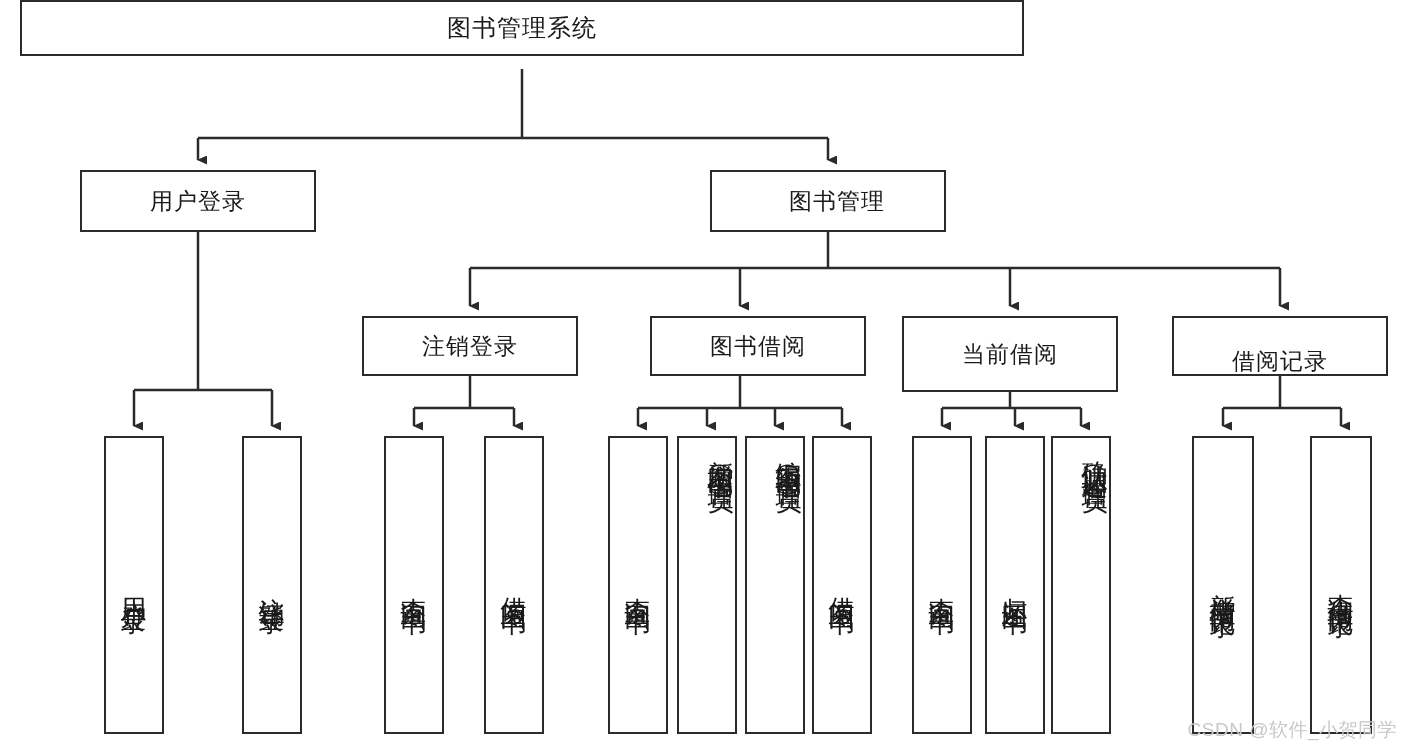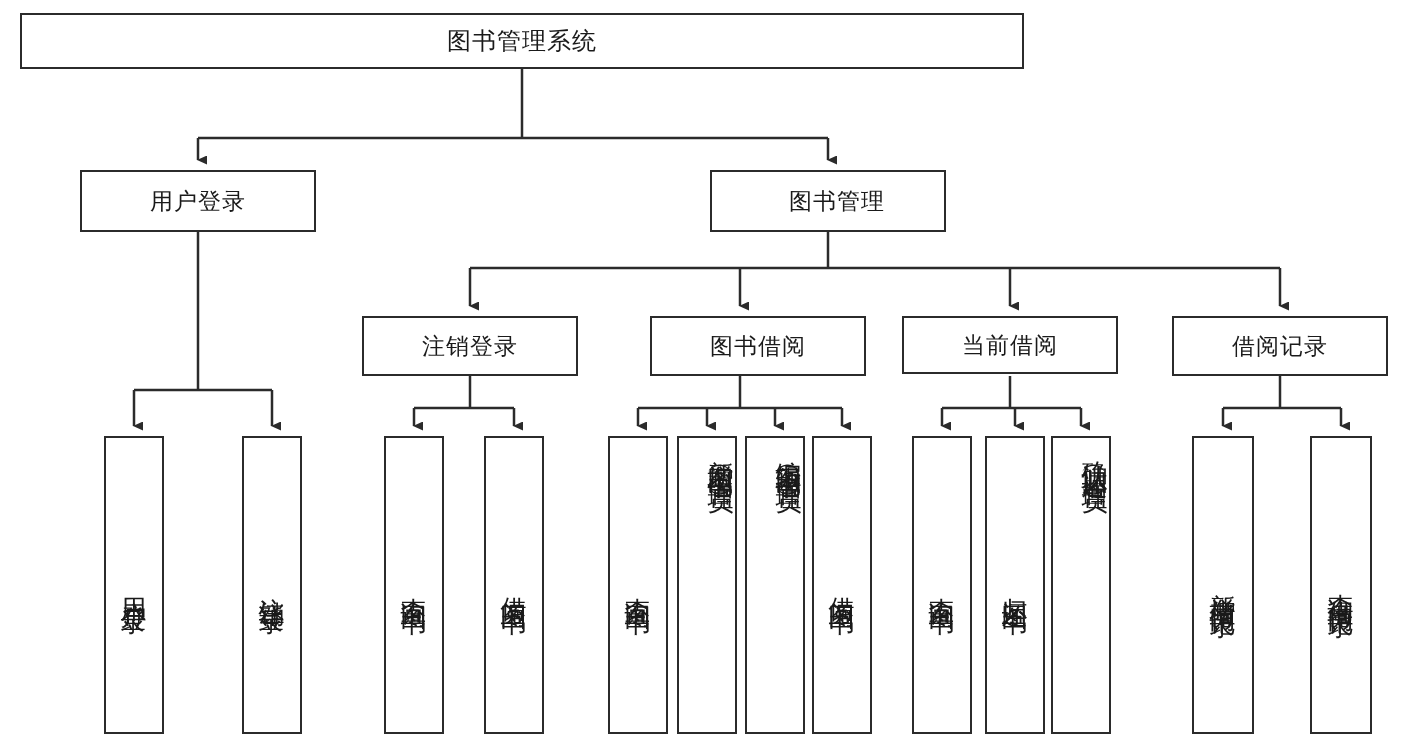--- a/index.html
+++ b/index.html
@@ -111,39 +111,39 @@
         <line x1="1015" y1="408" x2="1015" y2="426" stroke="#2b2b2b" stroke-width="2.5" marker-end="url(#arrowhead)"></line>
         <line x1="1081" y1="408" x2="1081" y2="426" stroke="#2b2b2b" stroke-width="2.5" marker-end="url(#arrowhead)"></line>
         <line x1="1280" y1="376" x2="1280" y2="408" stroke="#2b2b2b" stroke-width="2.5"></line>
         <line x1="1223" y1="408" x2="1341" y2="408" stroke="#2b2b2b" stroke-width="2.5"></line>
         <line x1="1223" y1="408" x2="1223" y2="426" stroke="#2b2b2b" stroke-width="2.5" marker-end="url(#arrowhead)"></line>
         <line x1="1341" y1="408" x2="1341" y2="426" stroke="#2b2b2b" stroke-width="2.5" marker-end="url(#arrowhead)"></line>
       </g>
   </svg>
 
   <div id="nodes-layer">
-      <div class="node horizontal root" style="left: 20px; top: 13px; width: 1004px; height: 56px;">
+      <div class="node horizontal root" style="left: 20px; top: 0; width: 1004px; height: 56px;">
         <span class="label">图书管理系统</span>
       </div>
       <div class="node horizontal" style="left: 80px; top: 170px; width: 236px; height: 62px;">
         <span class="label">用户登录</span>
       </div>
       <div class="node horizontal" style="left: 710px; top: 170px; width: 236px; height: 62px; padding-left: 18px;">
         <span class="label">图书管理</span>
       </div>
       <div class="node horizontal" style="left: 362px; top: 316px; width: 216px; height: 60px;">
         <span class="label">注销登录</span>
       </div>
       <div class="node horizontal" style="left: 632px; top: 316px; width: 216px; height: 60px; margin-left: 18px;">
         <span class="label">图书借阅</span>
       </div>
-      <div class="node horizontal" style="left: 902px; top: 316px; width: 216px; height: 58px;">
+      <div class="node horizontal" style="left: 902px; top: 316px; width: 216px; height: 76px;">
         <span class="label">当前借阅</span>
       </div>
-      <div class="node horizontal" style="left: 1172px; top: 316px; width: 216px; height: 60px;">
+      <div class="node horizontal" style="left: 1172px; top: 316px; width: 216px; height: 60px; align-items: flex-end;">
         <span class="label">借阅记录</span>
       </div>
       <div class="node vertical" style="left: 104px; top: 436px; width: 60px; height: 298px;">
         <span class="label">用户登录</span>
       </div>
       <div class="node vertical" style="left: 242px; top: 436px; width: 60px; height: 298px;">
         <span class="label">注销登录</span>
       </div>
       <div class="node vertical" style="left: 384px; top: 436px; width: 60px; height: 298px;">
         <span class="label">查询图书</span>
@@ -173,14 +173,15 @@
         <span class="label">确认归还（管理员）</span>
       </div>
       <div class="node vertical" style="left: 1192px; top: 436px; width: 62px; height: 298px;">
         <span class="label">新增借阅记录</span>
       </div>
       <div class="node vertical" style="left: 1310px; top: 436px; width: 62px; height: 298px;">
         <span class="label">查询借阅记录</span>
       </div>
     </div>
 
+  <div id="watermark">CSDN @软件_小贺同学</div>
 
 </div>
 
 </body></html>

